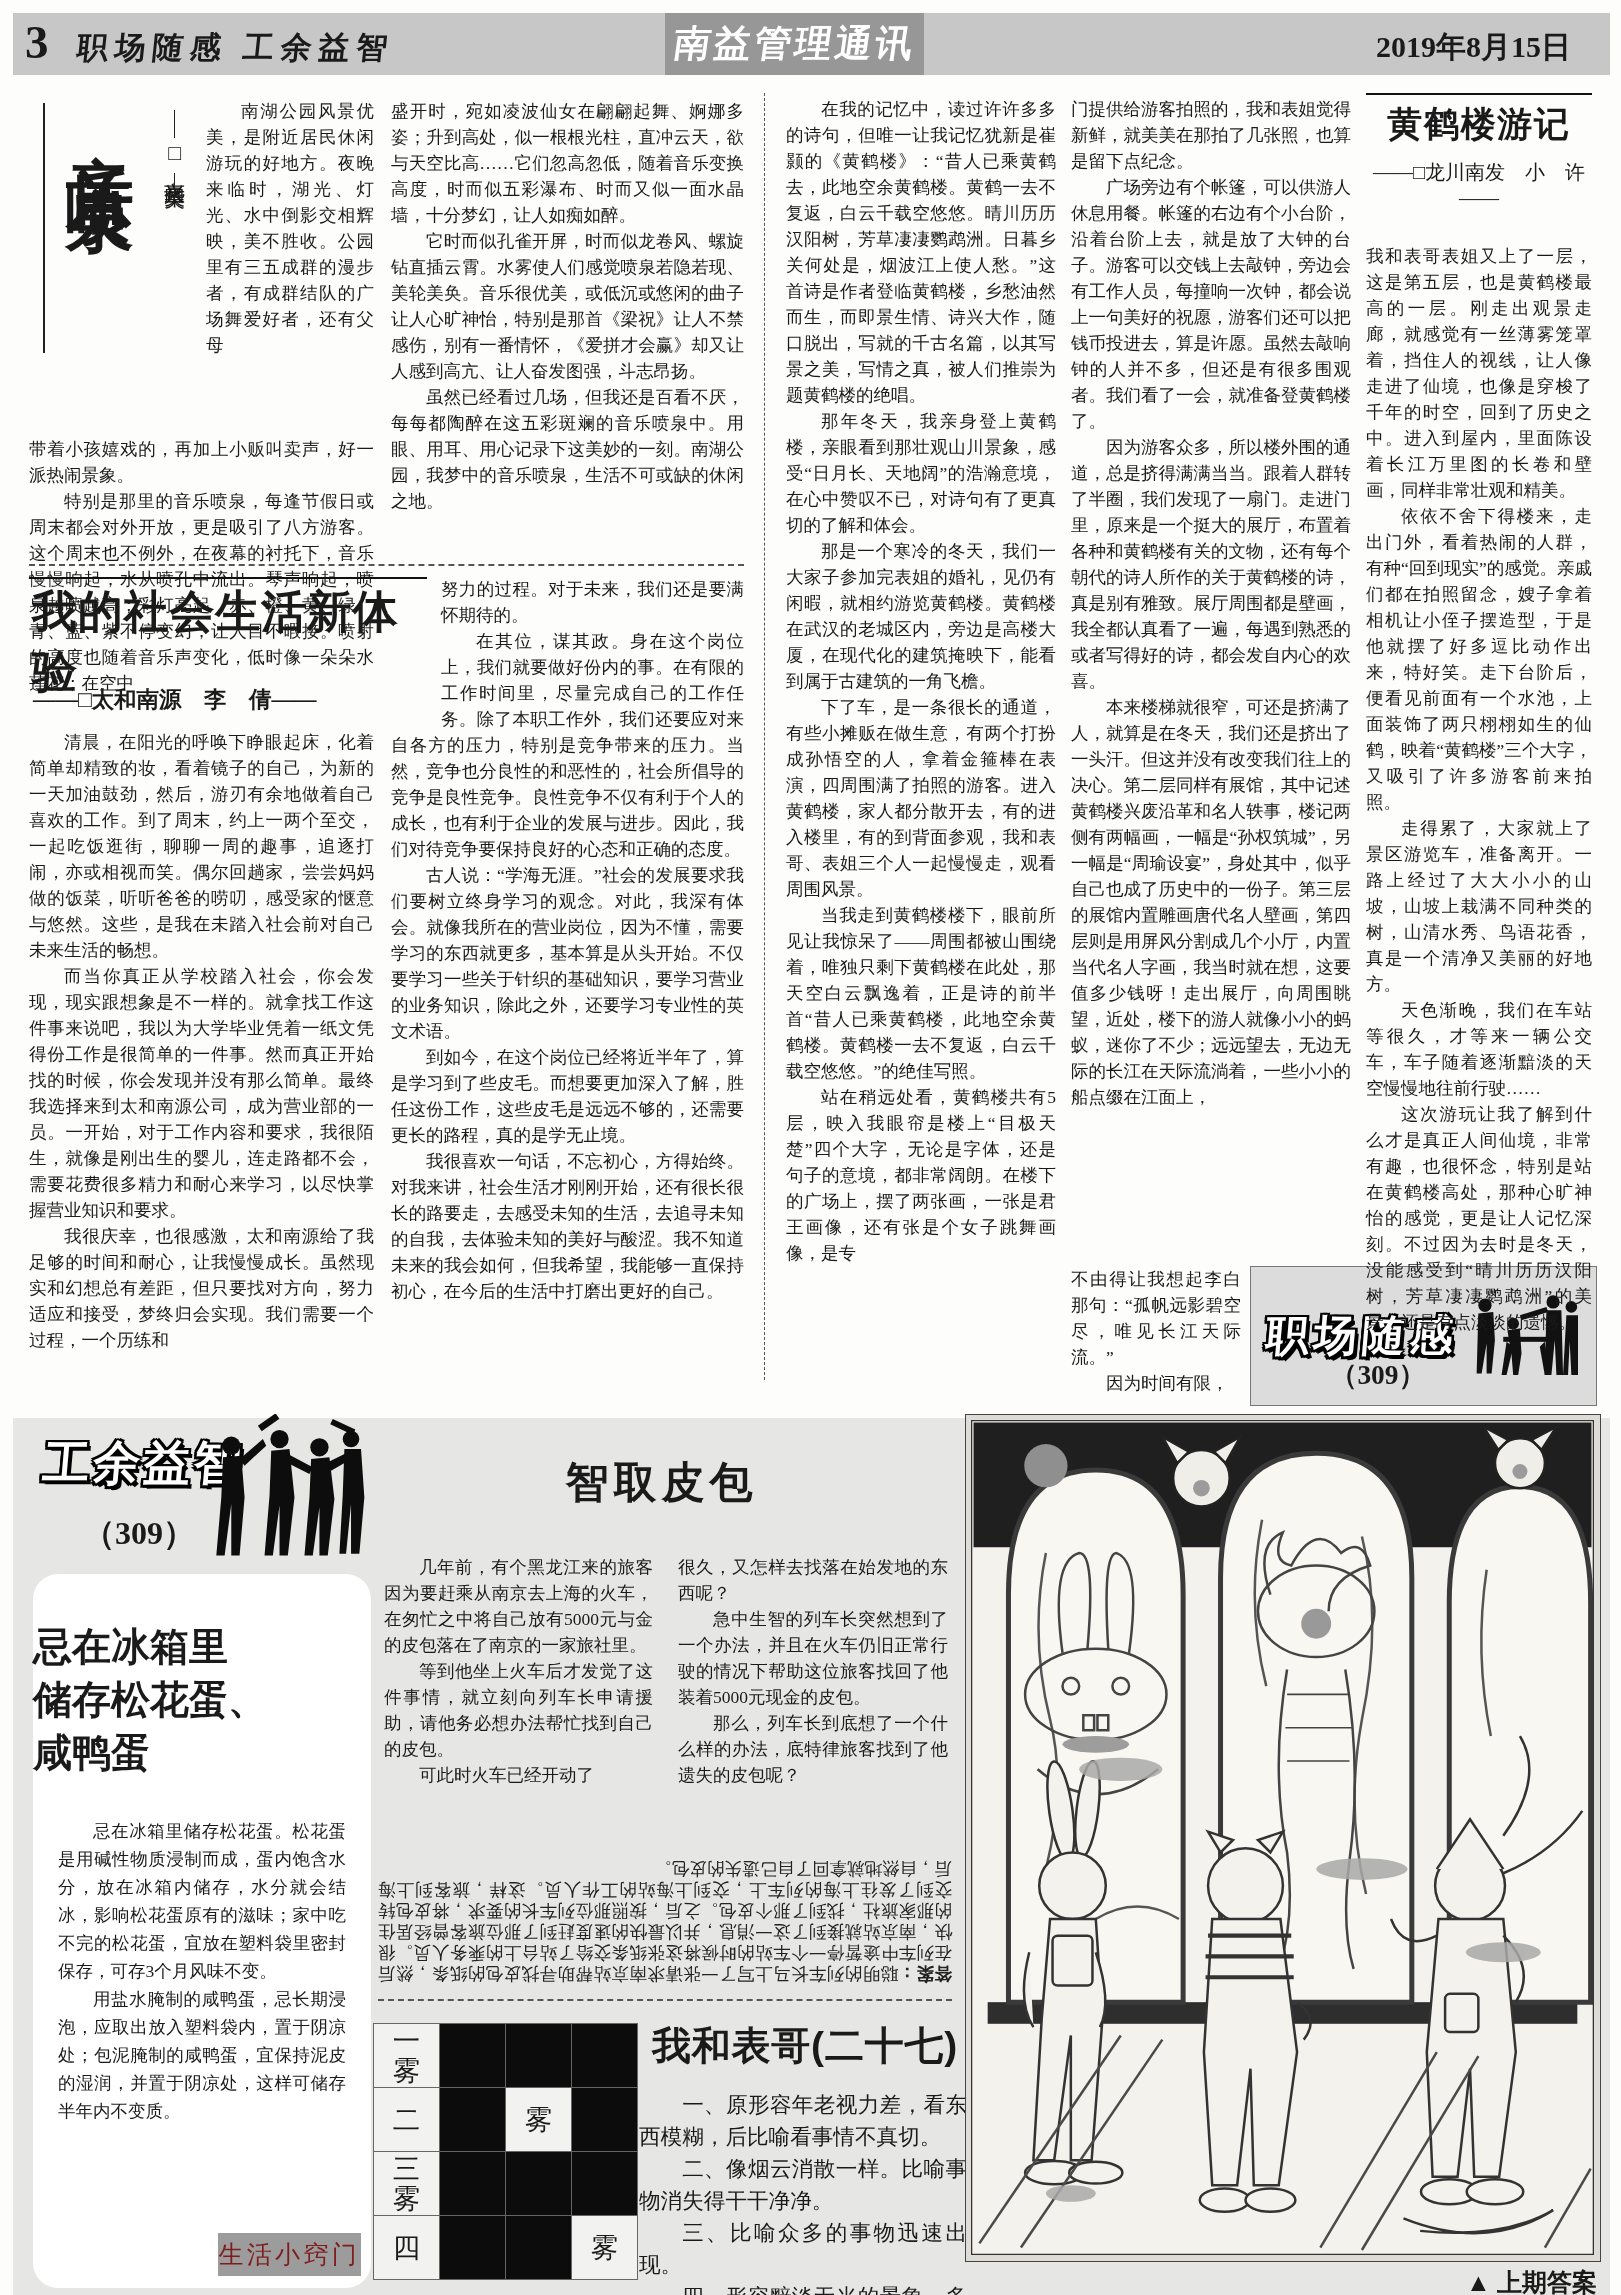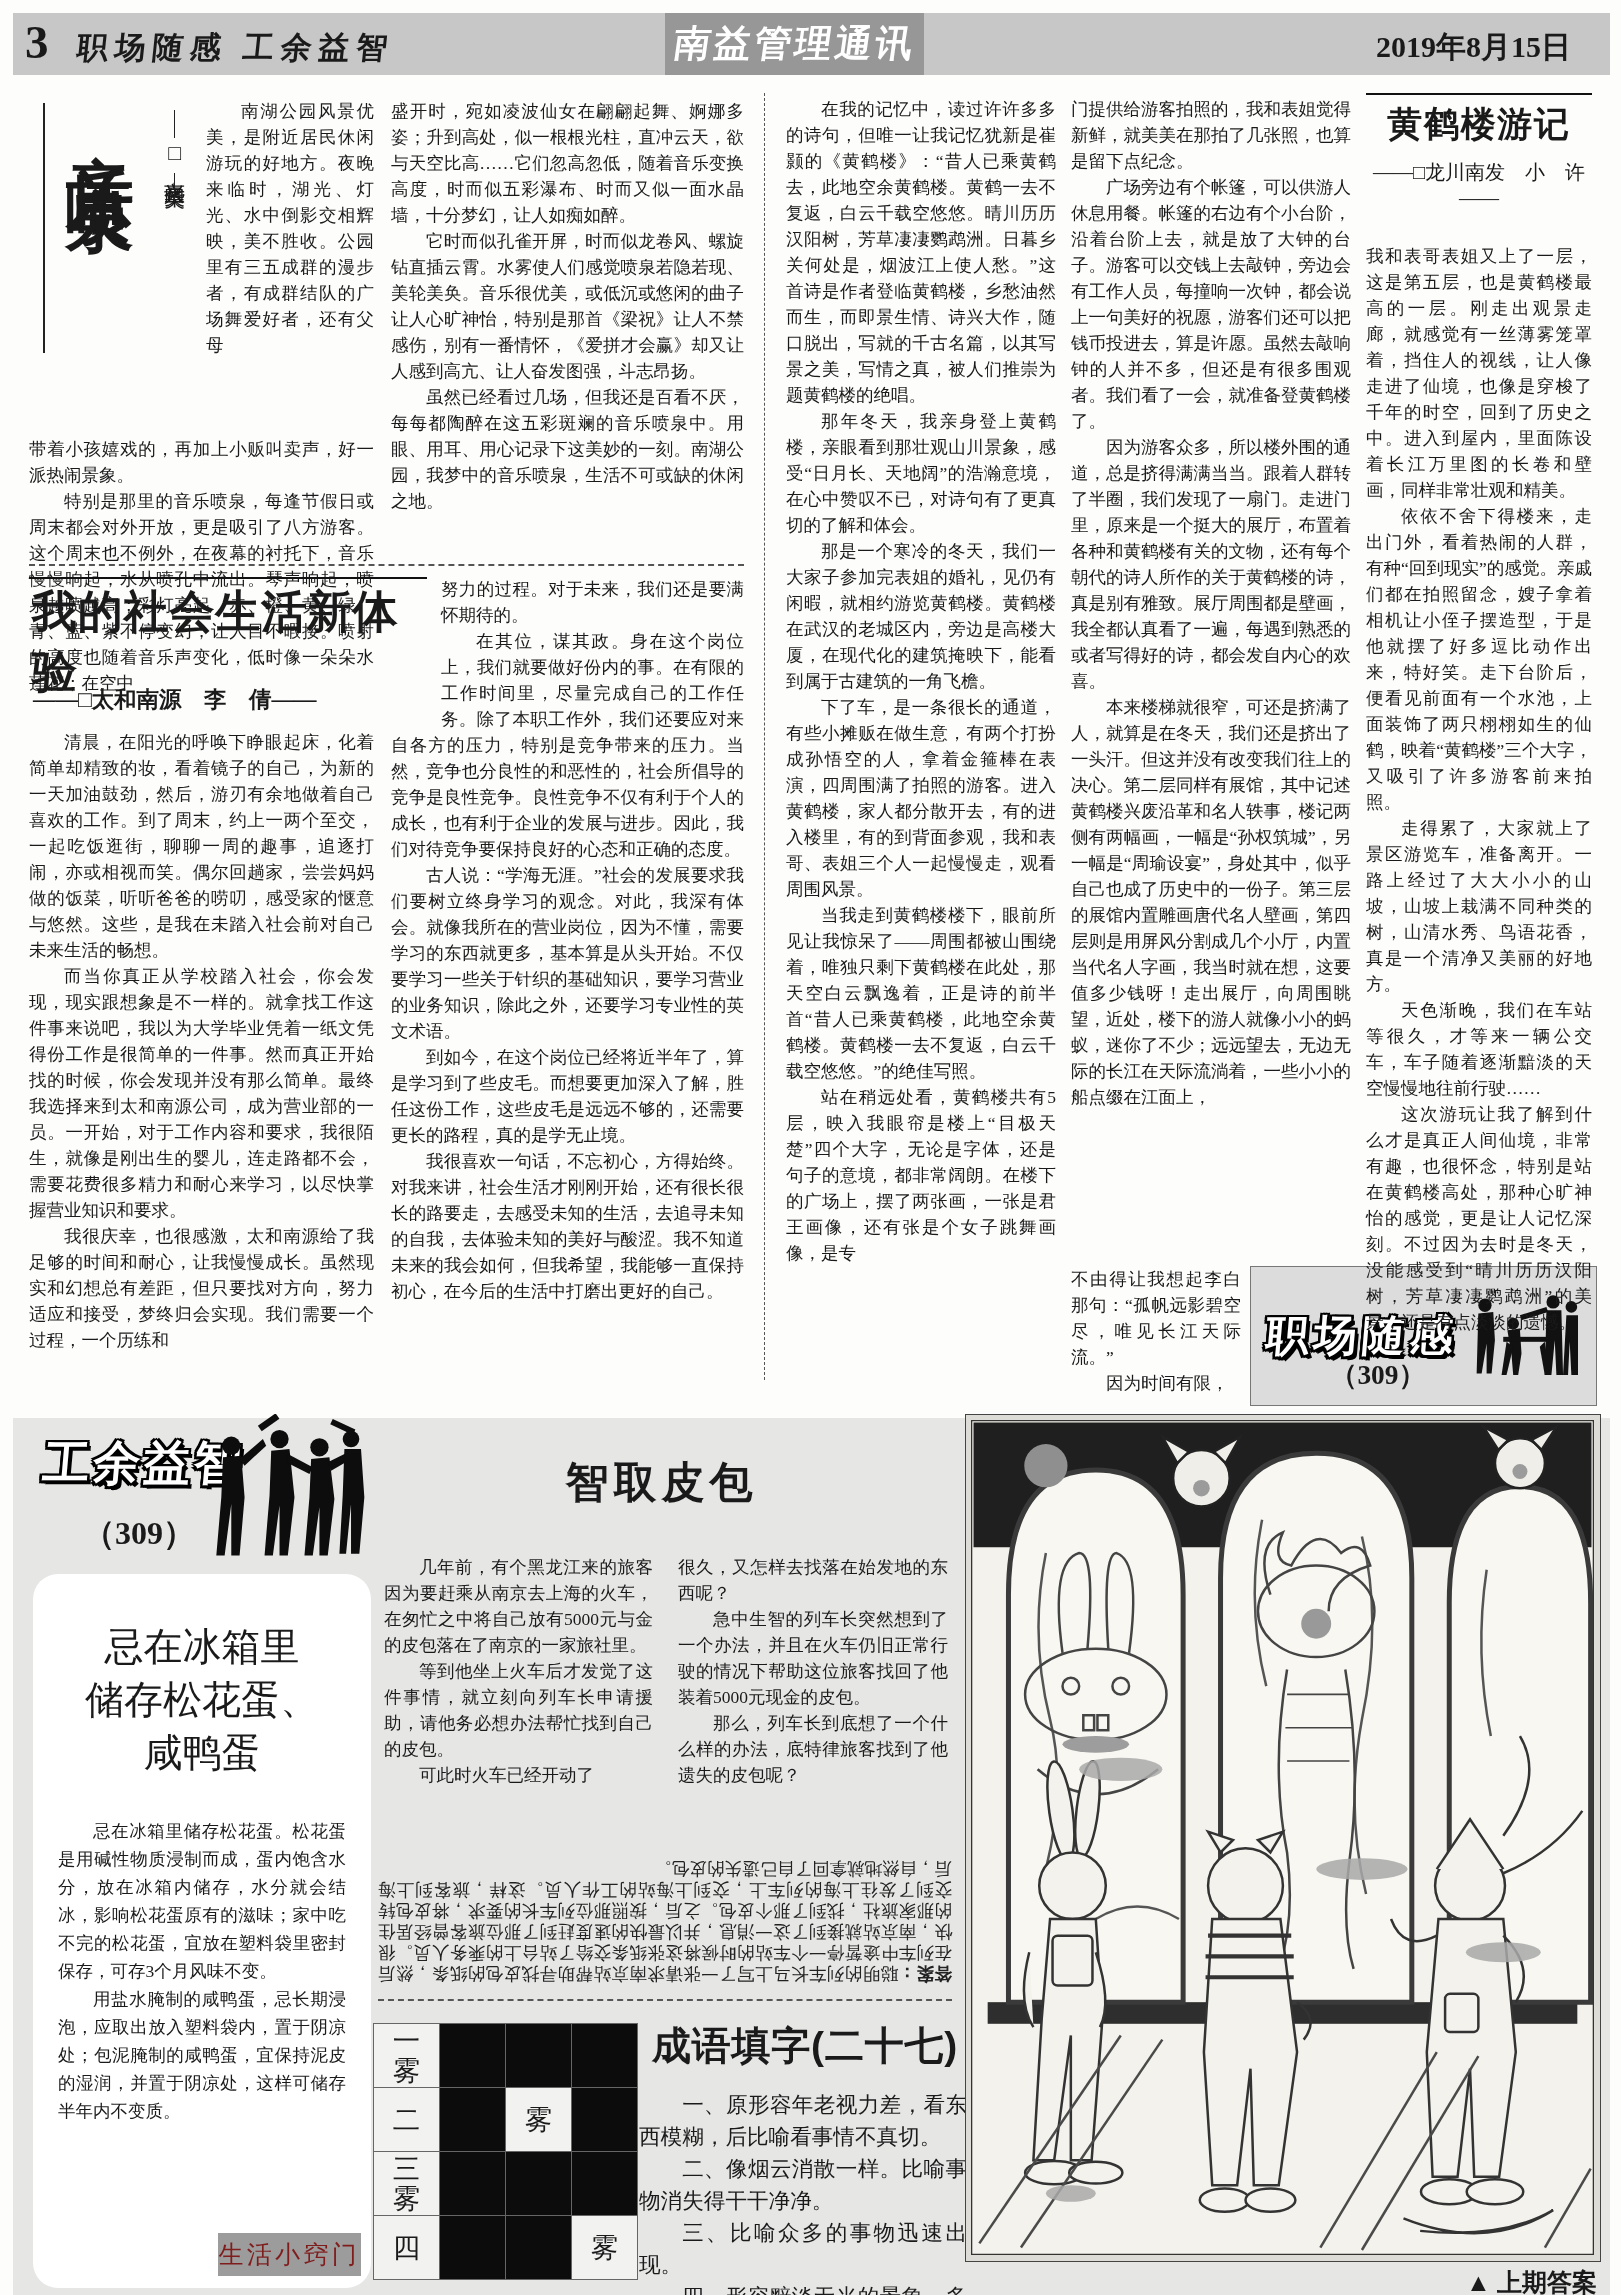--- a/index.html
+++ b/index.html
@@ -45,21 +45,21 @@
   .fancy{font-family:"Liberation Sans","DejaVu Sans",sans-serif;font-weight:900;color:#fff;
      text-shadow:-2.5px -2.5px 0 #000,2.5px -2.5px 0 #000,-2.5px 2.5px 0 #000,2.5px 2.5px 0 #000,0 -2.5px 0 #000,0 2.5px 0 #000,-2.5px 0 0 #000,2.5px 0 0 #000,4.2px 4.2px 0 #000;
      transform:skewX(-5deg);}
   #wp-label{font-size:43px;letter-spacing:5px;margin-left:15px;}
   #wp-num{position:absolute;left:79px;top:90px;font-size:27.4px;font-weight:bold;}
   
   #panel{left:12.5px;top:1418px;width:1597px;height:877px;background:#e6e6e5;}
   #ly-label{left:43px;top:1432px;font-size:47px;letter-spacing:3.3px;}
   #ly-num{left:83px;top:1512px;font-size:32px;font-weight:bold;}
   #tips-box{left:33px;top:1574px;width:338px;height:714px;background:#fff;border-radius:25px;}
-  #tips-title{margin-top:46px;text-align:center;font-size:39px;font-weight:400;line-height:53px;
+  #tips-title{margin-top:46px;font-size:39px;font-weight:700;line-height:53px;
       font-family:"Liberation Sans","DejaVu Sans",sans-serif;}
   #tips-body{margin:38px 25px 0 25px;font-size:17.5px;line-height:28px;text-align:justify;}
   #tips-body p{margin:0;text-indent:2em;}
   #tips-tag{position:absolute;right:10px;bottom:11.6px;background:#9c9c9c;color:#7f1d1d;font-size:25px;
       padding:5px 1px;letter-spacing:3.3px;font-family:"Liberation Sans","DejaVu Sans",sans-serif;}
   #story-title{left:532px;top:1454px;width:259px;text-align:center;font-size:43px;font-weight:900;letter-spacing:5px;
       font-family:"Liberation Sans","DejaVu Sans",sans-serif;}
   #answer{left:378px;top:1861px;width:574px;height:123px;transform:rotate(180deg);
       font-size:17.5px;line-height:21px;text-align:justify;color:#222;}
   
@@ -276,21 +276,21 @@
               <span>四</span>
             </div>
           </td>
       <td class="b"></td>
       <td class="b"></td>
       <td>雾</td>
     </tr>
   </tbody>
     </table>
 
-  <div class="abs" id="pz-title">成语填字(二十七)</div>
+  <div class="abs" id="pz-title">我和表哥(二十七)</div>
   <div class="abs" id="pz-clues">
     <p>一、原形容年老视力差，看东西模糊，后比喻看事情不真切。</p>
     <p>二、像烟云消散一样。比喻事物消失得干干净净。</p>
     <p>三、比喻众多的事物迅速出现。</p>
     <p>四、形容黯淡无光的景象。多比喻令人忧愁苦闷的局面。</p>
   </div>
 
   <div class="abs" id="illu">
     <svg width="623" height="835" viewBox="0 0 749 1004">
       <rect x="0" y="0" width="749" height="1004" fill="#f3f2ec" stroke="#333" stroke-width="3"></rect>

